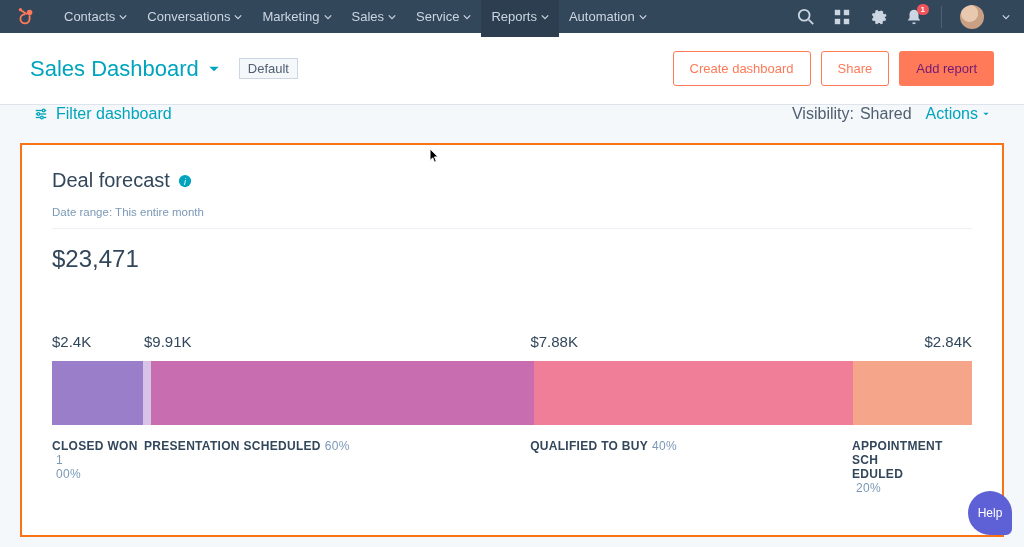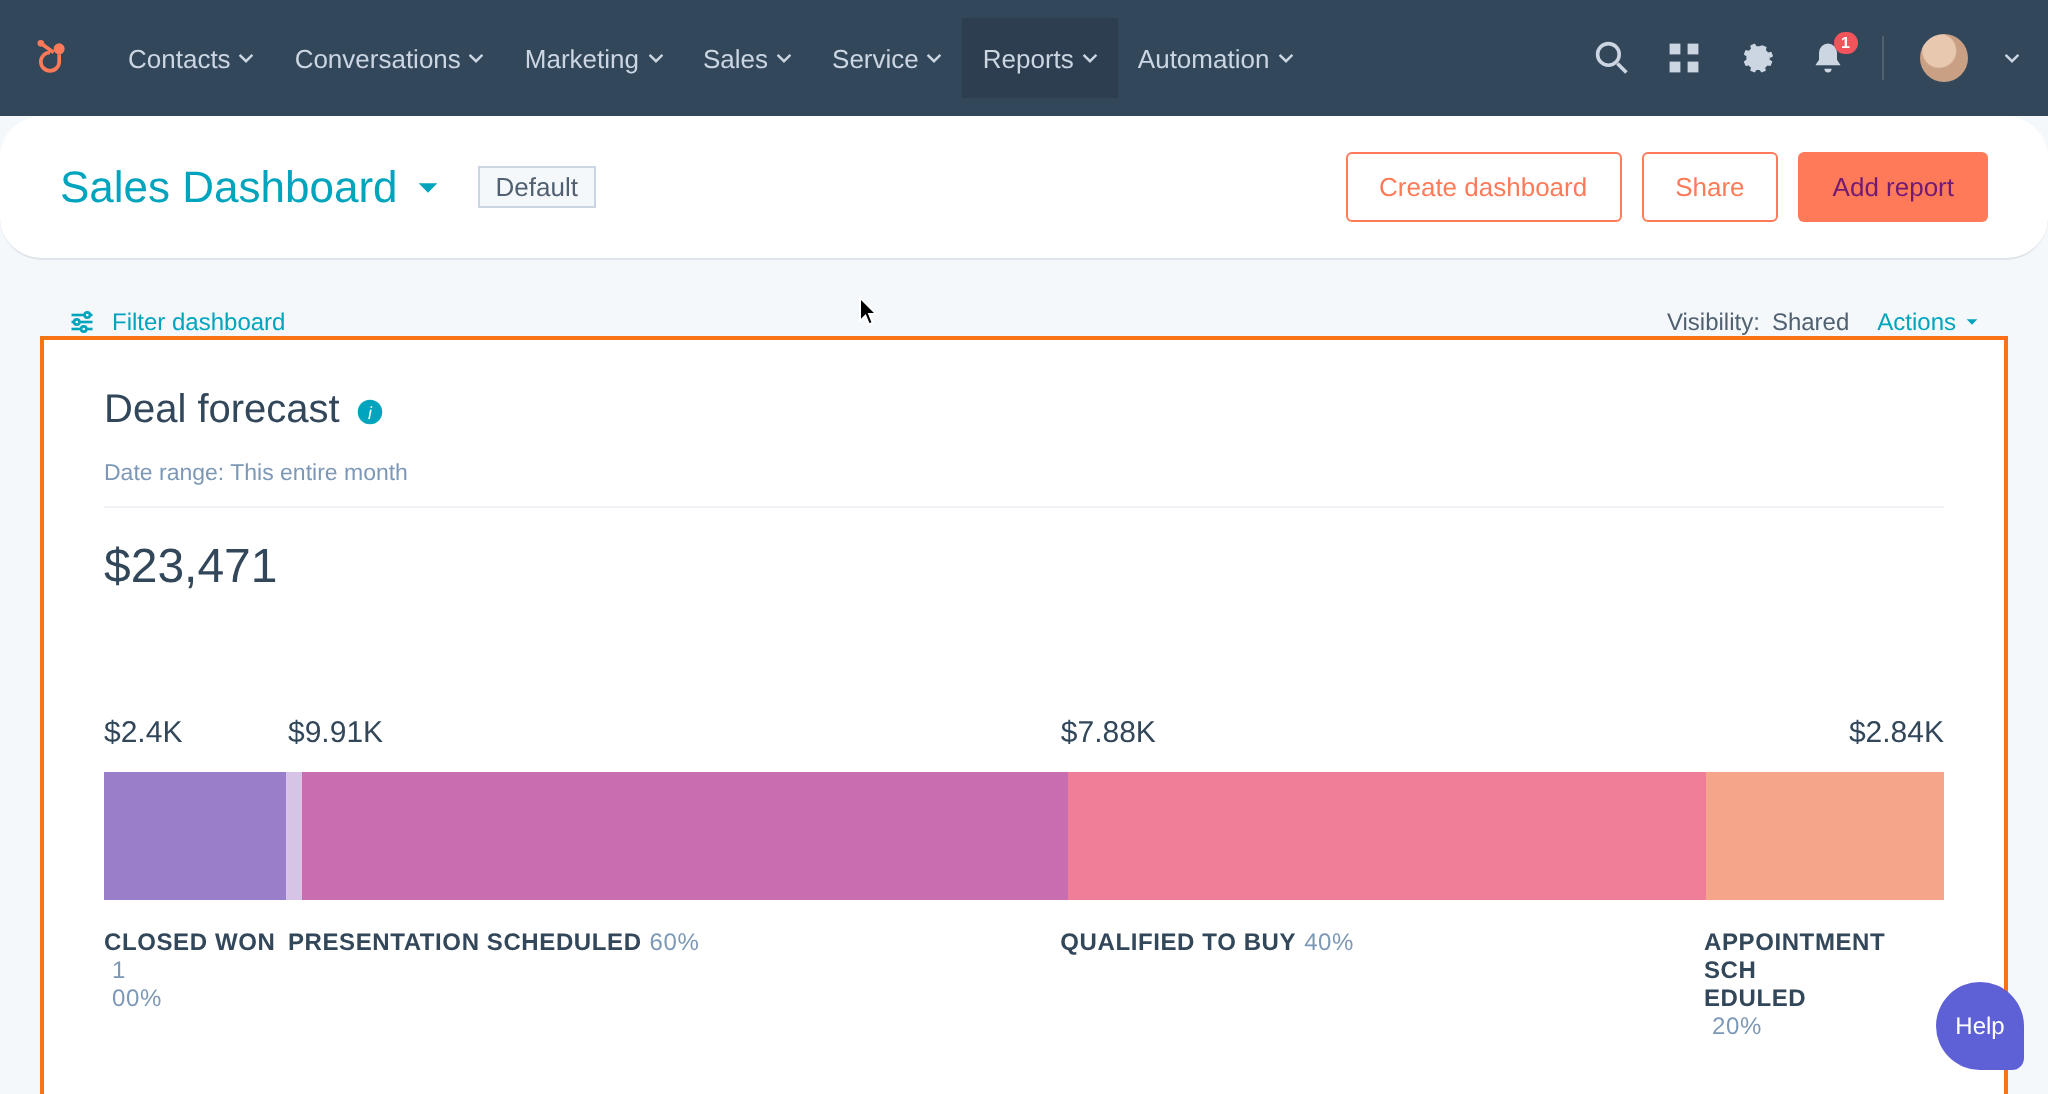--- a/index.html
+++ b/index.html
@@ -1,40 +1,40 @@
 <!DOCTYPE html>
 <html><head>
 <meta charset="utf-8">
 <style>
 * { margin:0; padding:0; box-sizing:border-box; font-family:-apple-system,BlinkMacSystemFont,"Segoe UI",Helvetica,Arial,sans-serif; }
 body { background:#f5f8fa; width:1024px; height:547px; overflow:hidden; position:relative; }
 
 
-.topnav { background:#33475b; height:58px; display:flex; align-items:center; padding:0 14px; color:#cbd6e2; }
+.topnav { background:#33475b; height:33px; display:flex; align-items:center; padding:0 14px; color:#cbd6e2; }
 .logo svg { width:22px; height:22px; display:block; }
 .nav-items { display:flex; gap:0; margin-left:18px; }
 .nav-item { display:flex; align-items:center; gap:4px; padding:0 10px; height:40px; font-size:13px; cursor:pointer; }
 .nav-item.active { background:#2c3e50; }
 .nav-right { margin-left:auto; display:flex; align-items:center; gap:18px; }
 .nav-icon { width:18px; height:18px; cursor:pointer; position:relative; }
 .badge { position:absolute; top:-4px; right:-6px; background:#f2545b; color:#fff; font-size:8px; font-weight:700; border-radius:8px; padding:1px 4px; }
 .avatar { width:24px; height:24px; border-radius:50%; background:radial-gradient(circle at 40% 35%,#e8c9b0 38%,#c9a084 42%),#d9e1e8; }
 .chev { width:8px; height:8px; }
 
 
-.subhead { background:#fff; height:72px; display:flex; align-items:center; padding:0 30px; border-bottom:1px solid #dfe3eb;border-radius:21px; }
+.subhead { background:#fff; height:72px; display:flex; align-items:center; padding:0 30px; border-bottom:1px solid #dfe3eb; }
 .dash-title { color:#00a4bd; font-size:22px; font-weight:400; display:flex; align-items:center; gap:8px; cursor:pointer; }
 .default-tag { margin-left:18px; border:1px solid #cbd6e2; background:#f5f8fa; color:#506071; font-size:13px; padding:2px 8px; }
 .sub-actions { margin-left:auto; display:flex; gap:10px; }
 .btn { font-size:13px; padding:9px 16px; border-radius:3px; cursor:pointer; background:#fff; border:1px solid transparent; }
 .btn-outline-orange { color:#ff7a59; border-color:#ff7a59; }
 .btn-orange { background:#ff7a59; color:#701a75; }
 
 
-.toolbar { height:38px; display:flex; align-items:flex-end; padding:0 34px; font-size:12px; }
+.toolbar { height:38px; display:flex; align-items:flex-start; padding:0 34px; font-size:16px; }
 .filter-link { color:#00a4bd; display:flex; align-items:center; gap:8px; cursor:pointer; }
 .toolbar-right { margin-left:auto; display:flex; align-items:center; gap:14px; color:#506071; }
 .actions-link { color:#00a4bd; display:flex; align-items:center; gap:4px; cursor:pointer; font-weight:500;}
 
 
 .card { background:#fff; margin:0 20px; padding:24px 30px 40px; border:2px solid #f97316; }
 .card-title { font-size:20px; color:#33475b; font-weight:400; display:flex; align-items:center; gap:8px; }
 .info-icon { width:14px; height:14px; cursor:pointer; }
 .date-range { margin-top:14px; font-size:11.5px; color:#7c98b6; border-bottom:1px solid #eef1f6; padding-bottom:10px; }
 .total { font-size:24px; color:#33475b; margin-top:16px; font-weight:400; }

